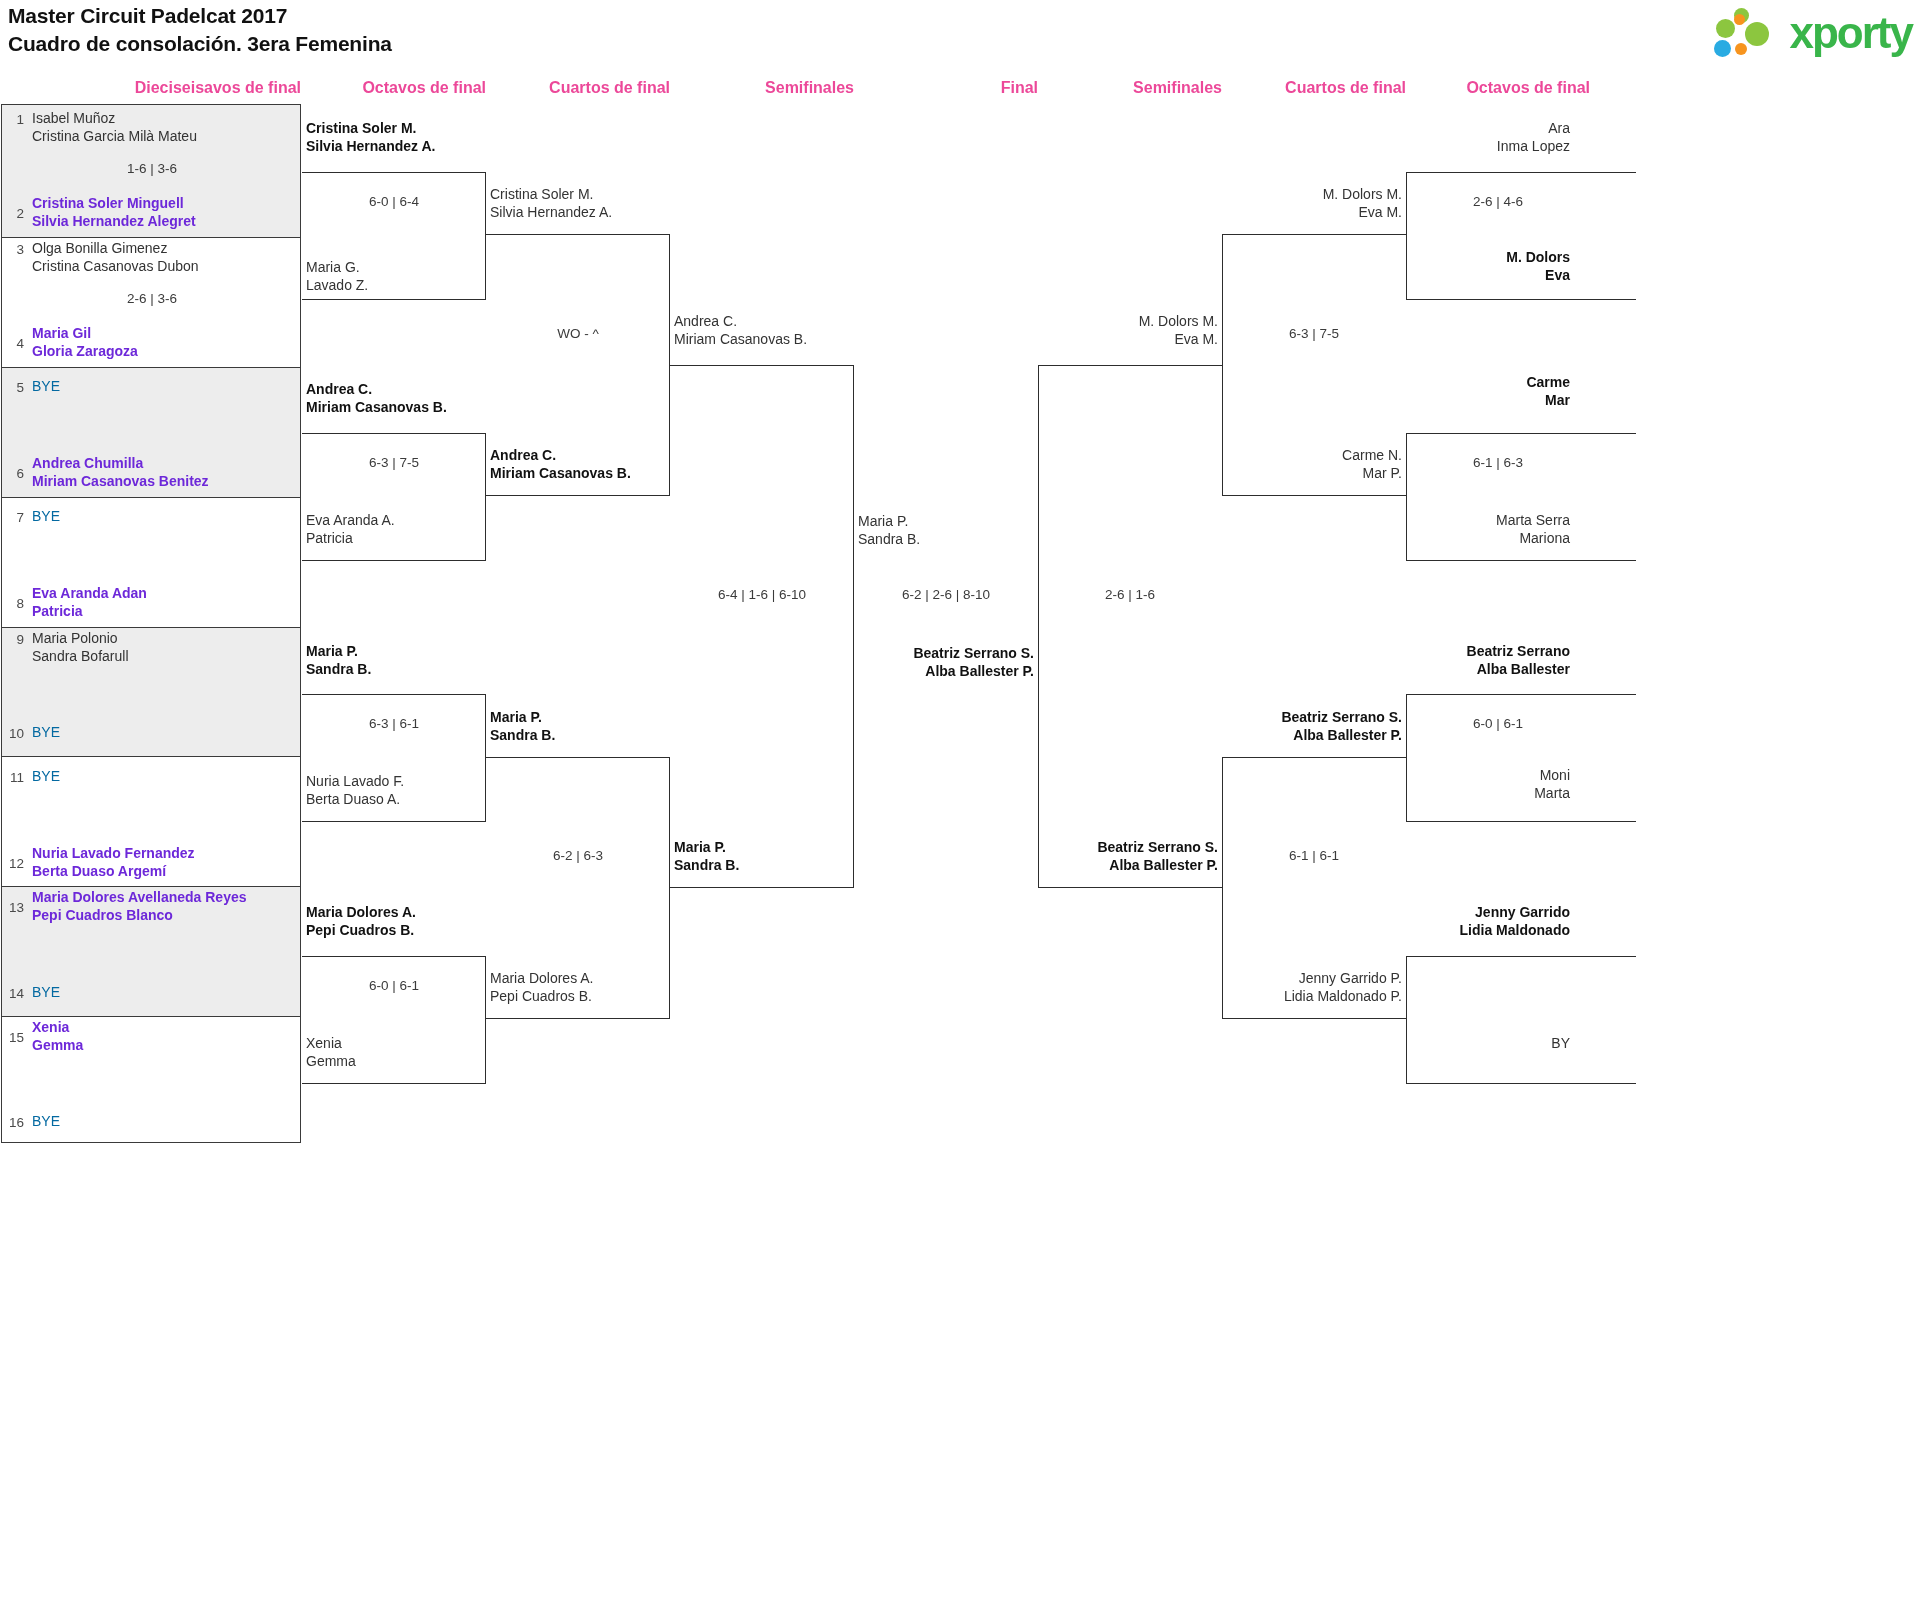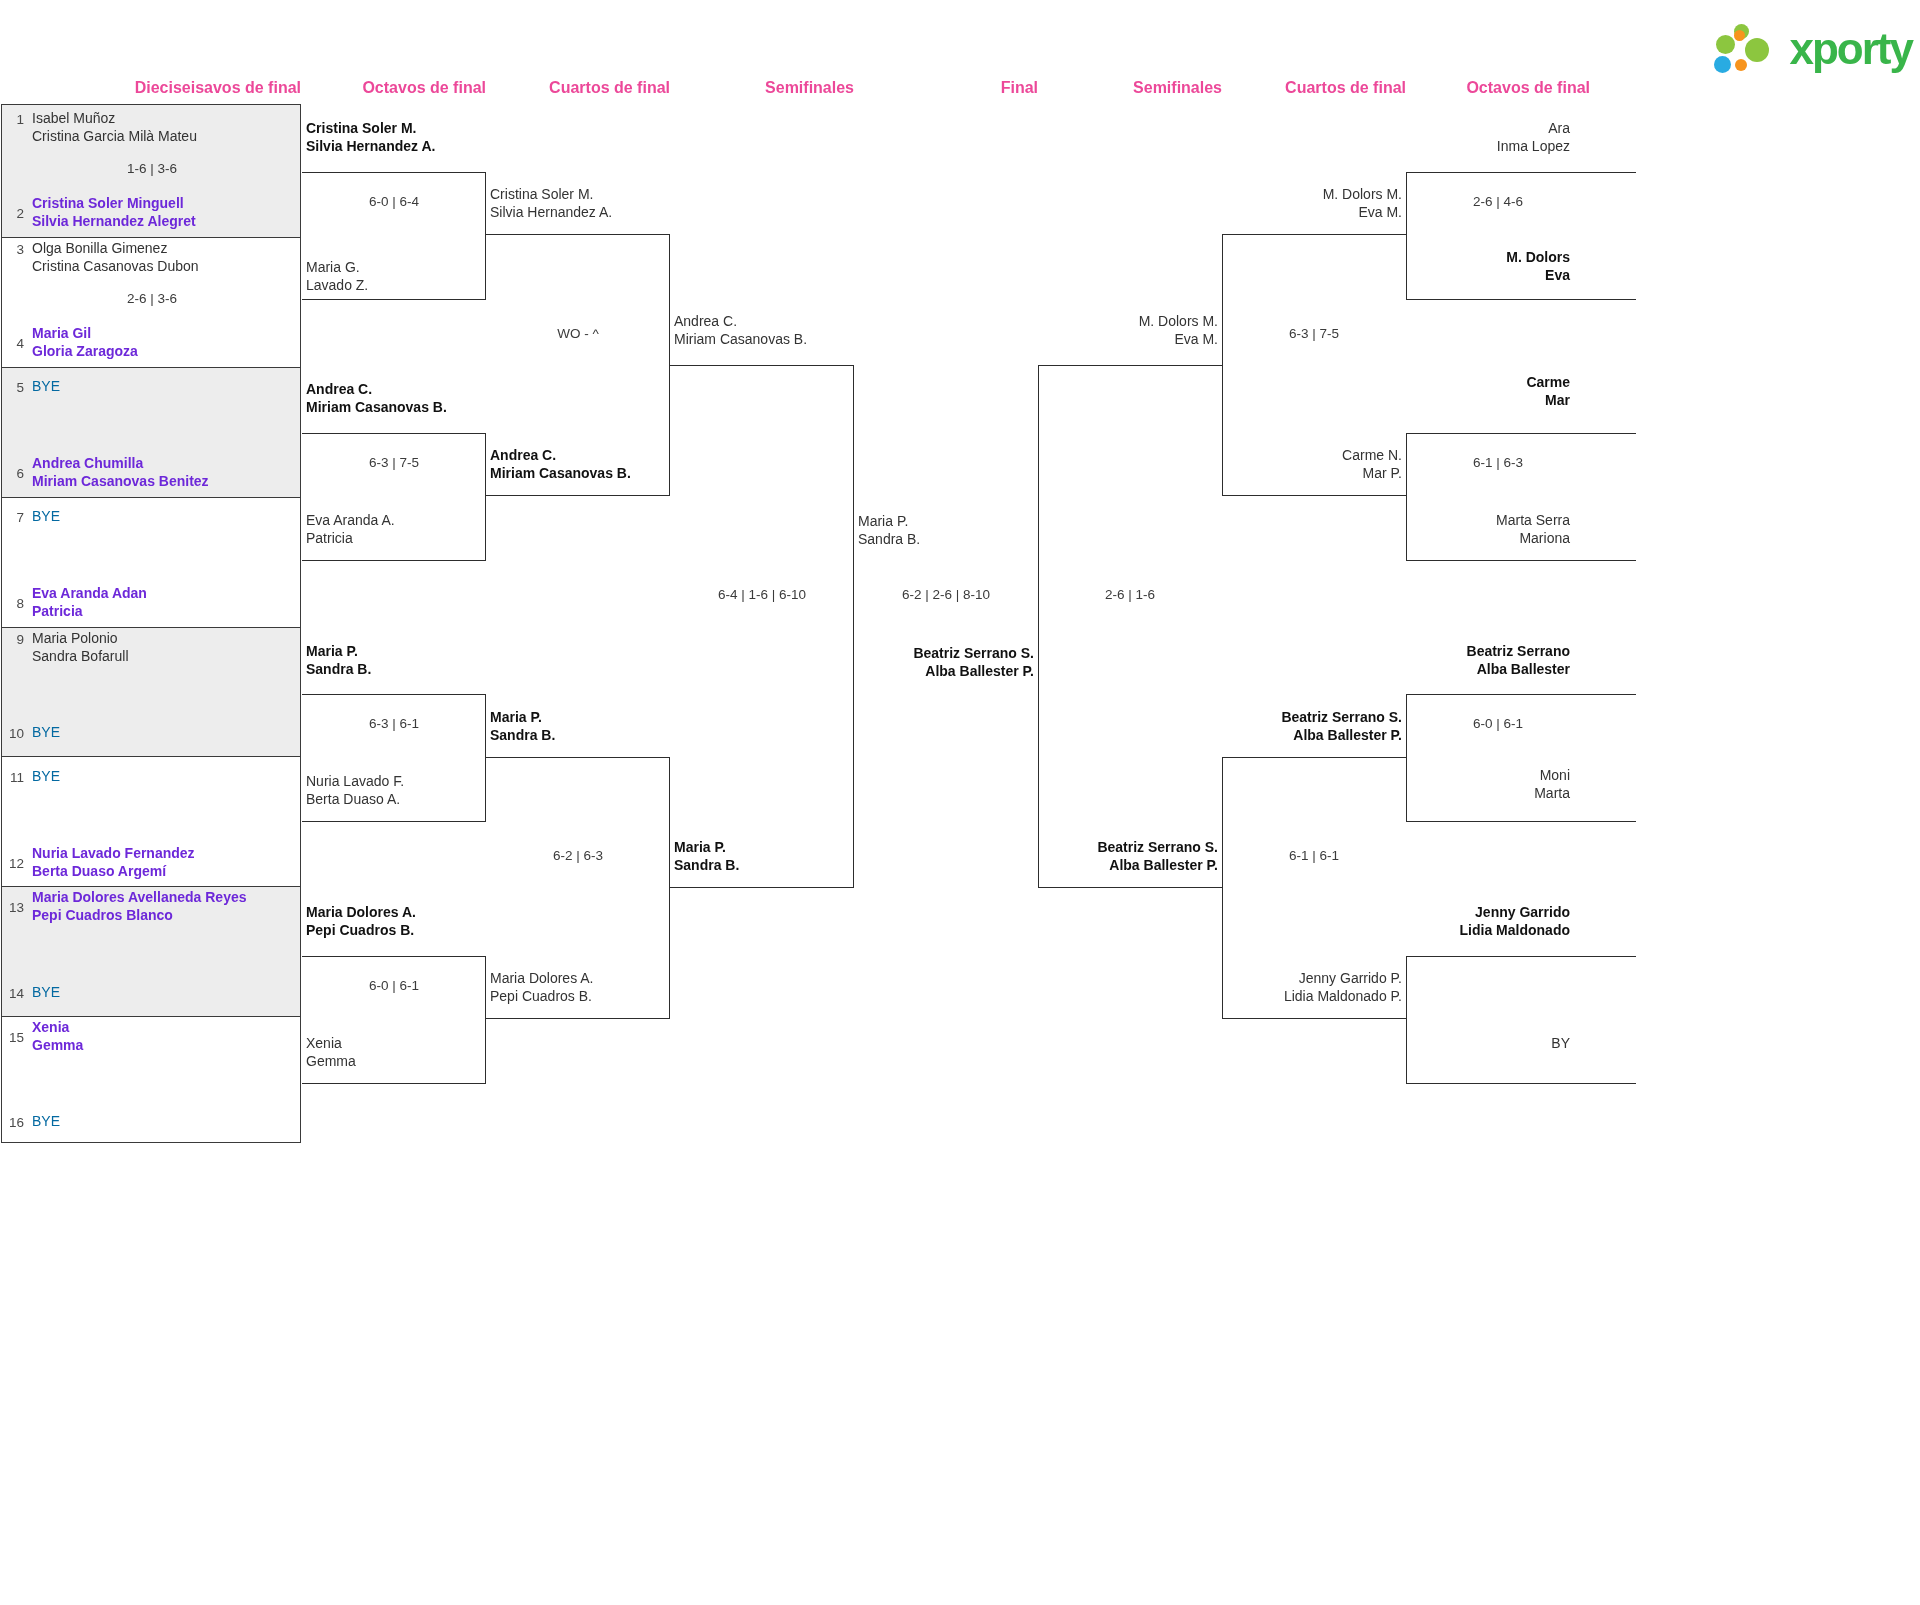--- a/index.html
+++ b/index.html
@@ -10,21 +10,21 @@
     color:#1a1a1a;
     overflow:hidden;
     position:relative;
   }
   #stage{position:absolute;left:0;top:0;width:1920px;height:1605px;}
 
   
   .title-block{position:absolute;left:8px;top:2px;}
   .title-line{font-size:21px;font-weight:bold;line-height:28px;letter-spacing:-0.2px;color:#111;}
 
-  .logo{position:absolute;right:8px;top:4px;height:58px;display:flex;align-items:center;gap:18px;margin-top:16px;}
+  .logo{position:absolute;right:8px;top:4px;height:58px;display:flex;align-items:center;gap:18px;}
   .logo-dots{position:relative;width:58px;height:52px;}
   .logo-dots span{position:absolute;border-radius:50%;display:block;}
   .logo-word{font-size:44px;font-weight:bold;letter-spacing:-2px;line-height:44px;}
 
   
   .round-hdr{position:absolute;font-size:16px;font-weight:bold;text-align:right;top:79px;color:#ec4899;}
 
   
   .seedbox{position:absolute;left:1px;width:300px;box-sizing:border-box;
            border-left:1.5px solid #3a3a3a;border-right:1.5px solid #3a3a3a;}
@@ -47,20 +47,24 @@
   .lbl{position:absolute;font-size:14px;line-height:17.5px;white-space:nowrap;color:#333;}
   .lbl.win{font-weight:bold;color:#111;}
   .lbl.right{text-align:right;}
   .score{position:absolute;font-size:13.5px;color:#3b3b3b;white-space:nowrap;text-align:center;}
 </style>
 </head>
 <body>
 
 <div id="stage">
 
+  <div class="title-block">
+    <div class="title-line">Master Circuit Padelcat 2017</div>
+    <div class="title-line">Cuadro de consolación. 3era Femenina</div>
+  </div>
 
   <div class="logo">
     <div class="logo-dots">
       <span style="left:20px;top:1px;width:15px;height:15px;background:#8cc63f;"></span>
       <span style="left:2px;top:12px;width:19px;height:19px;background:#8cc63f;"></span>
       <span style="left:31px;top:15px;width:24px;height:24px;background:#8cc63f;"></span>
       <span style="left:20px;top:7px;width:11px;height:11px;background:#f7941e;"></span>
       <span style="left:0px;top:33px;width:17px;height:17px;background:#29abe2;"></span>
       <span style="left:21px;top:36px;width:12px;height:12px;background:#f7941e;"></span>
     </div>

